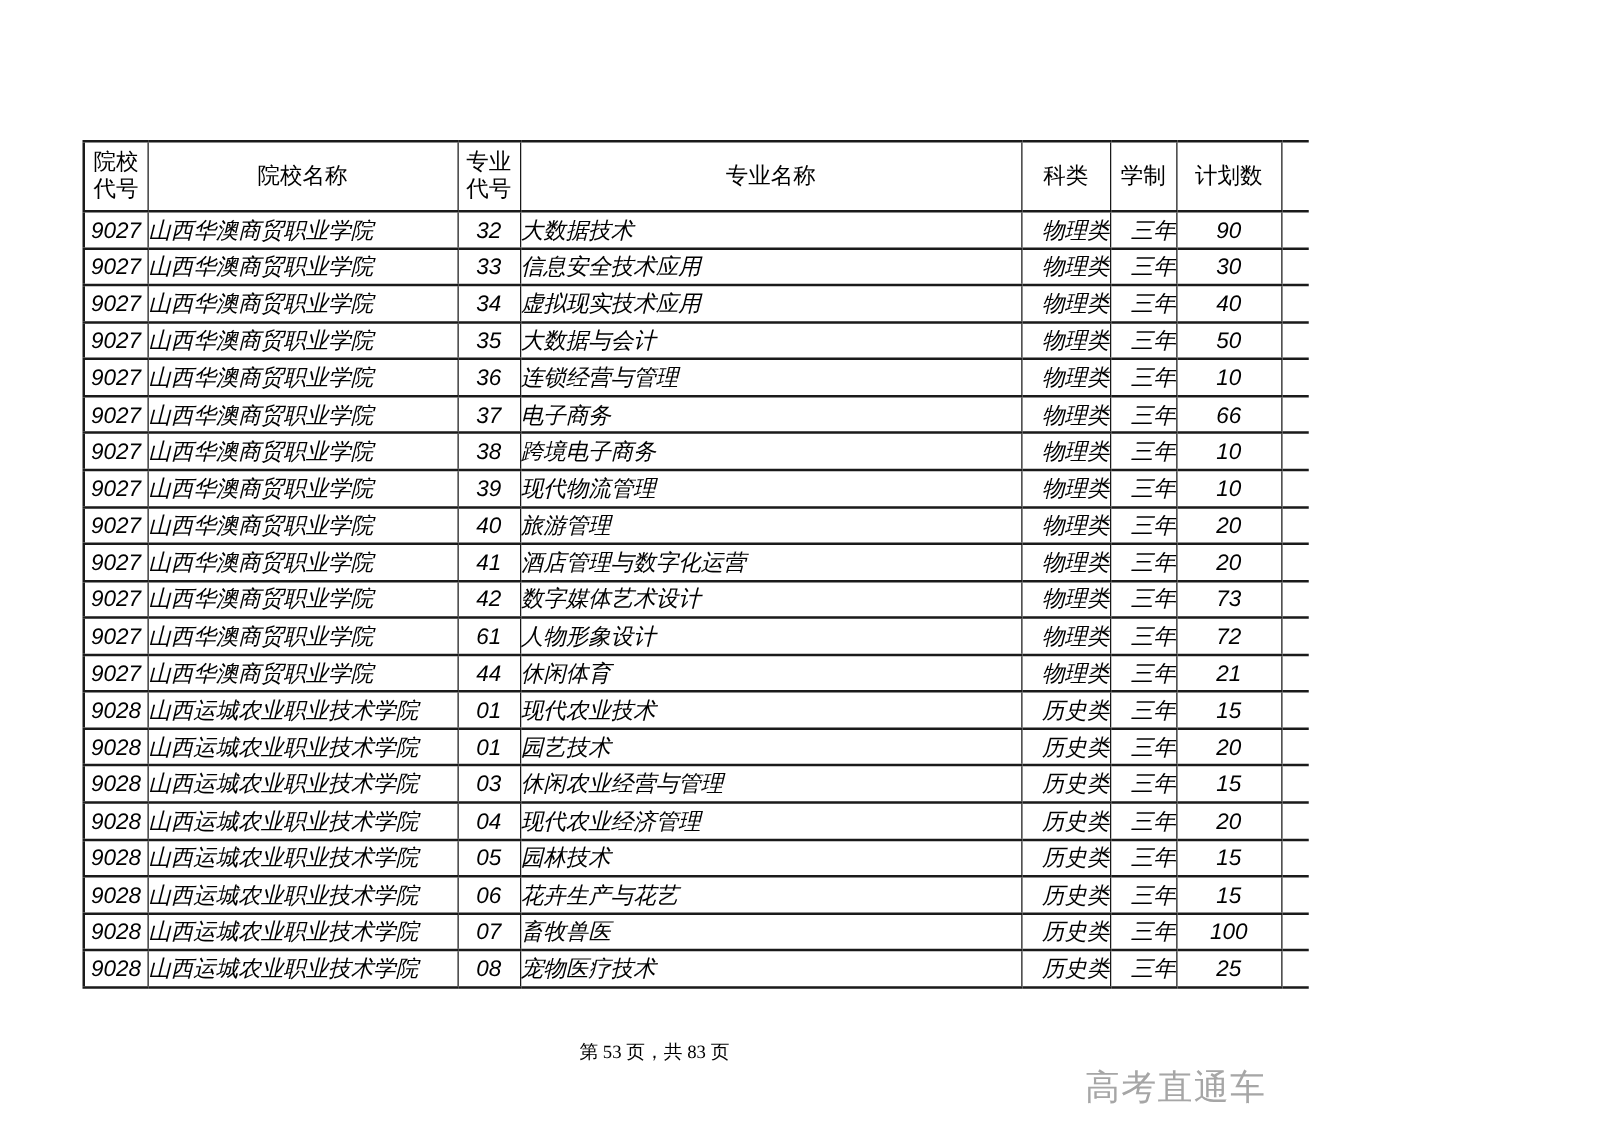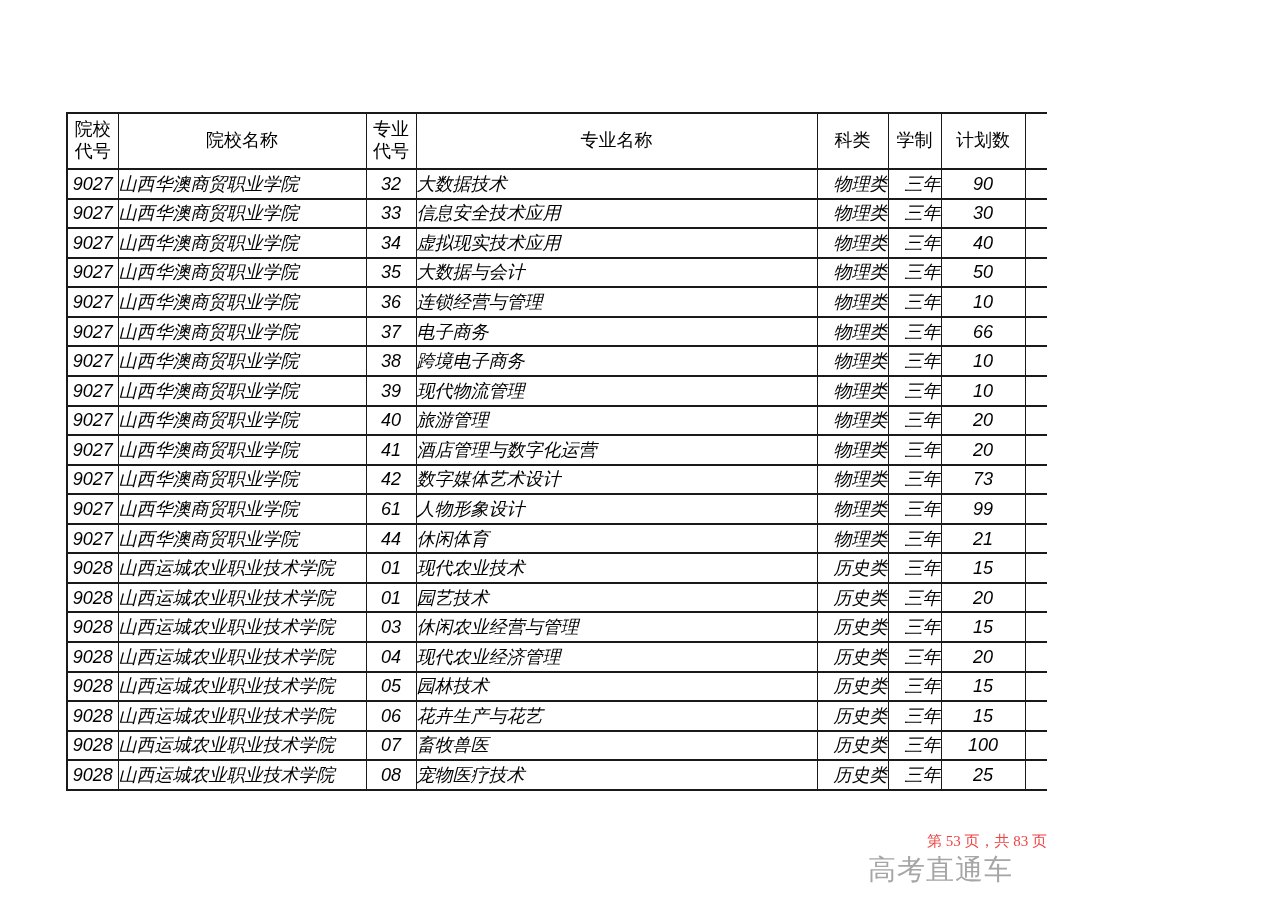--- a/index.html
+++ b/index.html
@@ -52,23 +52,23 @@
     font-family: "Liberation Sans", sans-serif;
     font-size: 19px;
   }
   td.c1, td.c3 { text-align: left; padding-left: 5px; margin-top: 14px; }
   td.c4, td.c5 { text-align: right; }
   td.c7 { text-align: center; }
   .footer-page {
     position: absolute;
     left: 0; right: 0;
     top: 832px;
-    text-align: right;
+    text-align: center;
     font-size: 15px;
-    color: #ef4444;
+    color: #000000;
     font-family: "Liberation Serif", serif;
   }
   .watermark {
     position: absolute;
     right: 34px;
     top: 851px;
     font-size: 28px;
     letter-spacing: 1px;
     font-family: "Liberation Sans", sans-serif;
     text-shadow: 0.5px 0.5px 0 #ffffff;
@@ -213,21 +213,21 @@
           <td class="c6">73</td>
           <td class="c7"></td>
         </tr>
         <tr>
           <td class="c0">9027</td>
           <td class="c1">山西华澳商贸职业学院</td>
           <td class="c2">61</td>
           <td class="c3">人物形象设计</td>
           <td class="c4">物理类</td>
           <td class="c5">三年</td>
-          <td class="c6">99</td>
+          <td class="c6">72</td>
           <td class="c7"></td>
         </tr>
         <tr>
           <td class="c0">9027</td>
           <td class="c1">山西华澳商贸职业学院</td>
           <td class="c2">44</td>
           <td class="c3">休闲体育</td>
           <td class="c4">物理类</td>
           <td class="c5">三年</td>
           <td class="c6">21</td>

